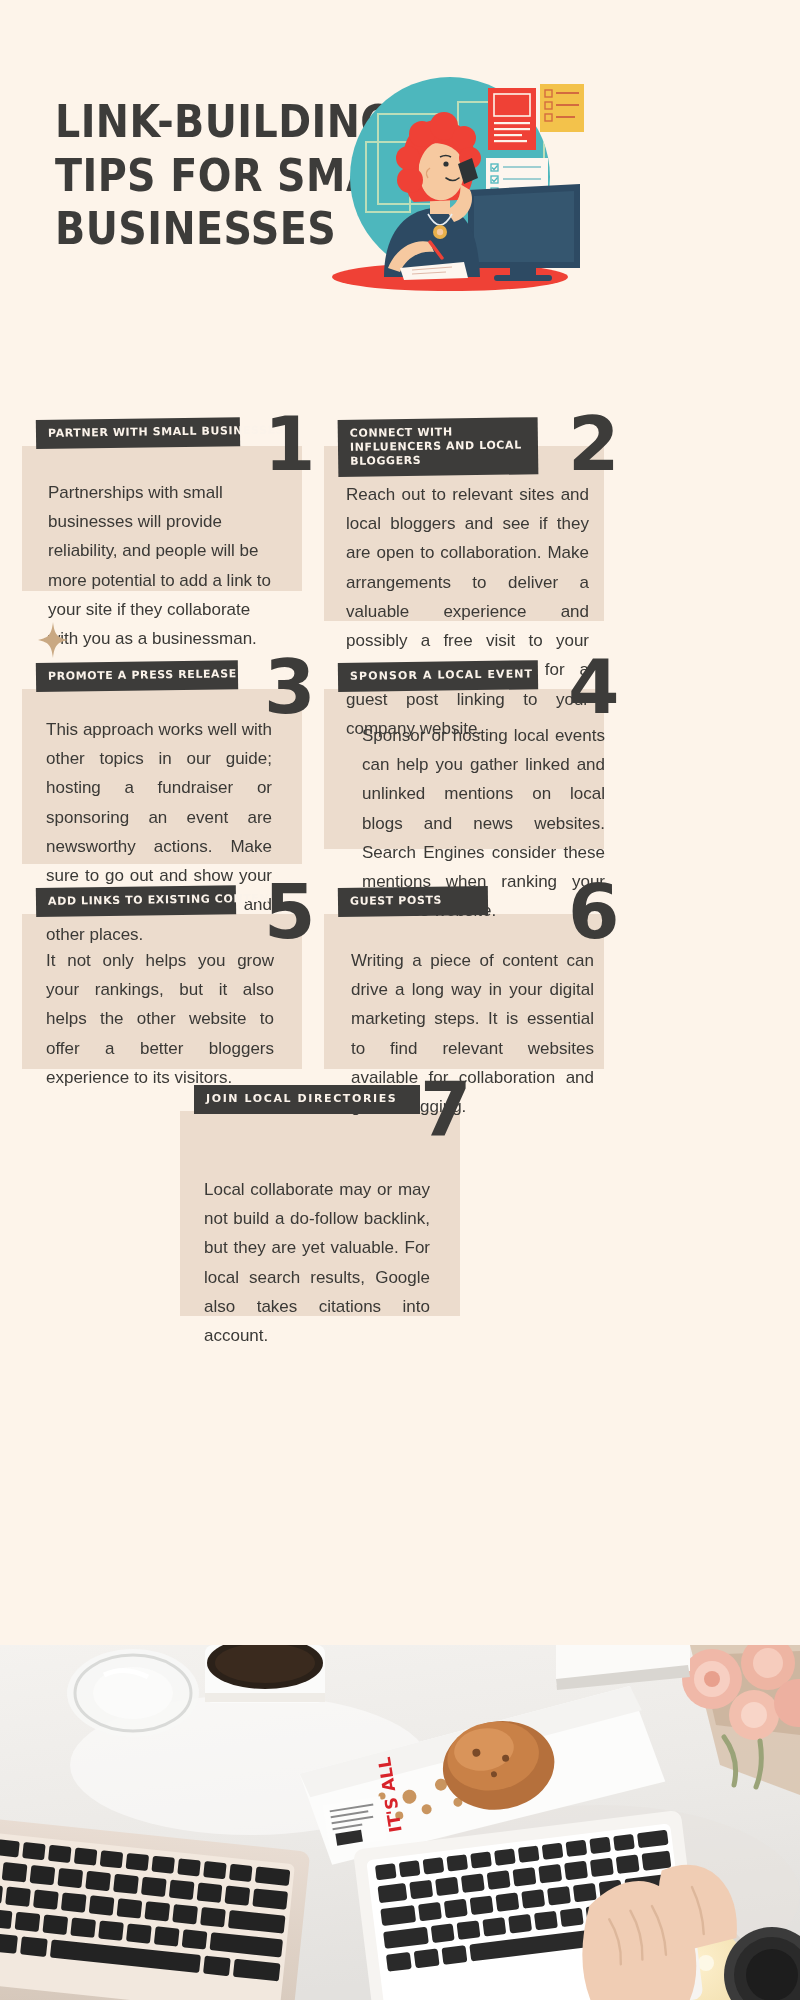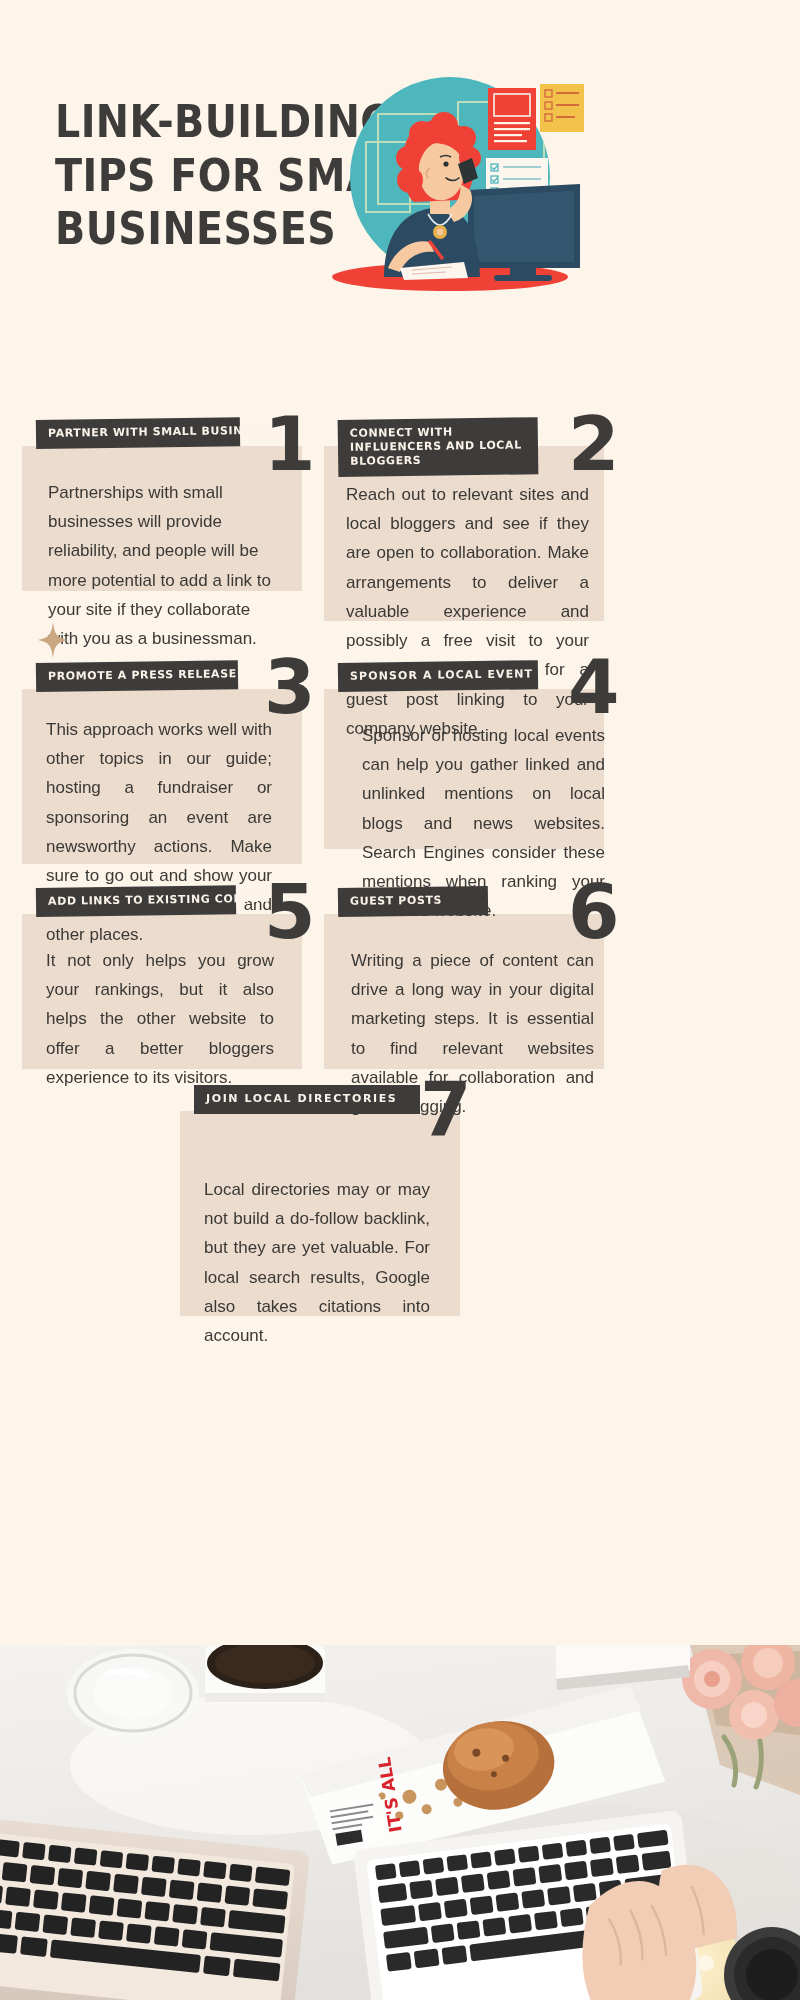--- a/index.html
+++ b/index.html
@@ -253,21 +253,21 @@
   <div class="card" style="left:324px; top:888px; width:280px;">
     <div class="card-body" style="width:280px; height:155px;"></div>
     <div class="card-head" style="width:150px;">Guest Posts</div>
     <div class="card-text just" style="left:27px; top:58px; width:243px;">Writing a piece of content can drive a long way in your digital marketing steps. It is essential to find relevant websites available for collaboration and guest blogging.</div>
     <div class="card-num" style="left:244px; top:-13px;">6</div>
   </div>
 
   <div class="card" style="left:180px; top:1085px; width:280px;">
     <div class="card-body" style="width:280px; height:205px;"></div>
     <div class="card-head" style="width:226px; letter-spacing:1.6px; transform:rotate(0deg);">Join Local Directories</div>
-    <div class="card-text just" style="left:24px; top:90px; width:226px;">Local directories may or may not build a do-follow backlink, but they are yet valuable. For local search results, Google also takes citations into account.</div>
+    <div class="card-text just" style="left:24px; top:90px; width:226px;">Local collaborate may or may not build a do-follow backlink, but they are yet valuable. For local search results, Google also takes citations into account.</div>
     <div class="card-num" style="left:240px; top:-13px;">7</div>
   </div>
 
   <div class="photo">
     <svg width="800" height="355" viewBox="0 0 800 355" xmlns="http://www.w3.org/2000/svg">
       <defs>
         <linearGradient id="deskG" x1="0" y1="0" x2="0.3" y2="1">
           <stop offset="0%" stop-color="#f4f2ef"></stop>
           <stop offset="55%" stop-color="#eceae7"></stop>
           <stop offset="100%" stop-color="#e3e1de"></stop>

